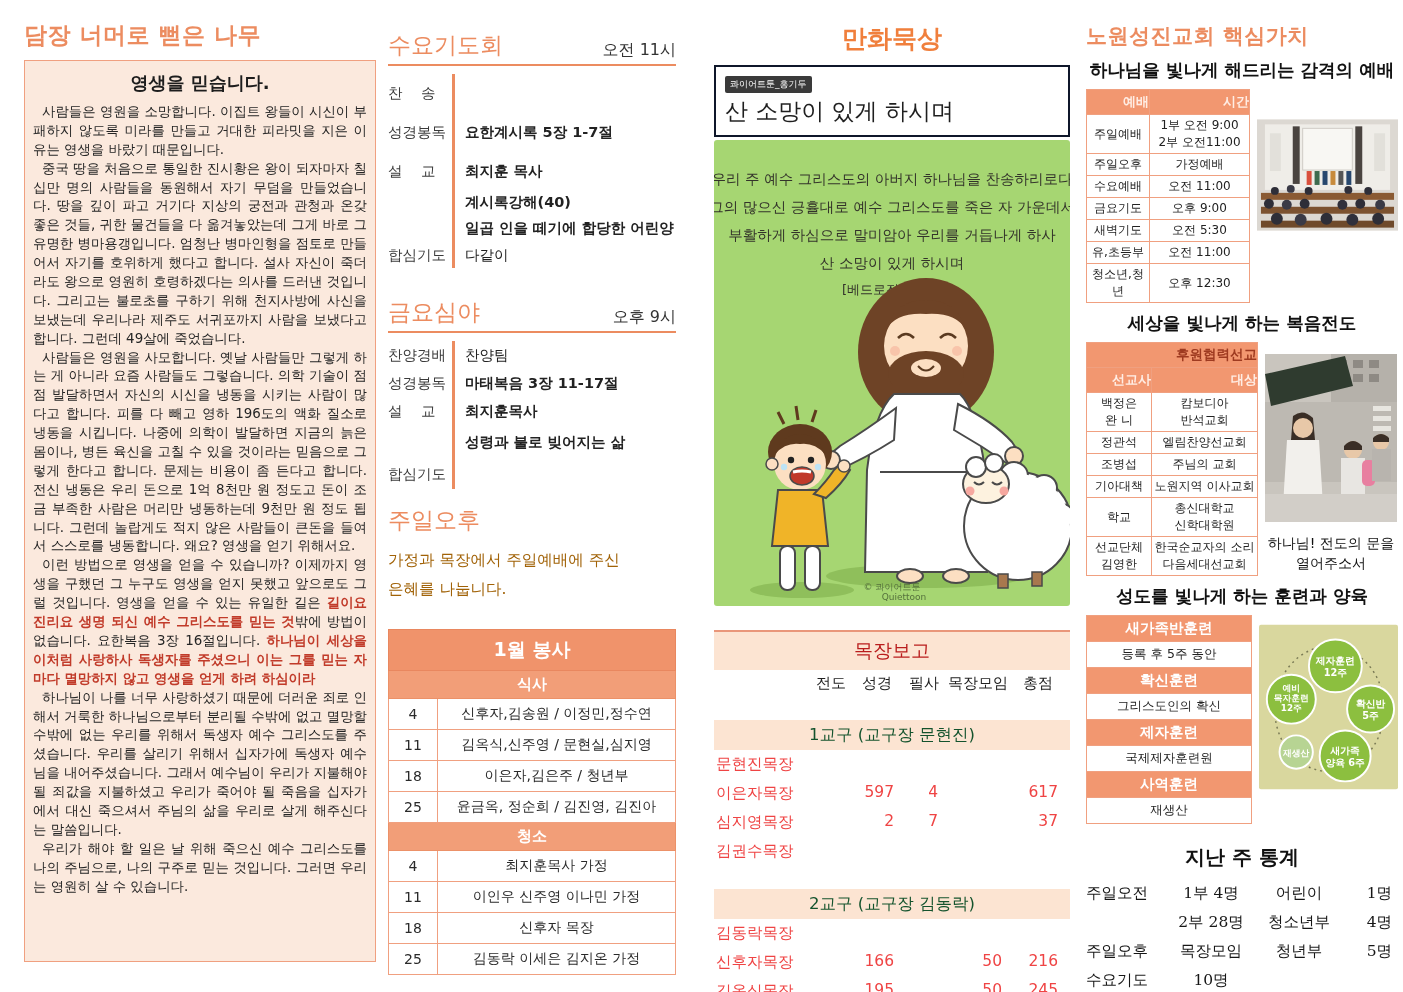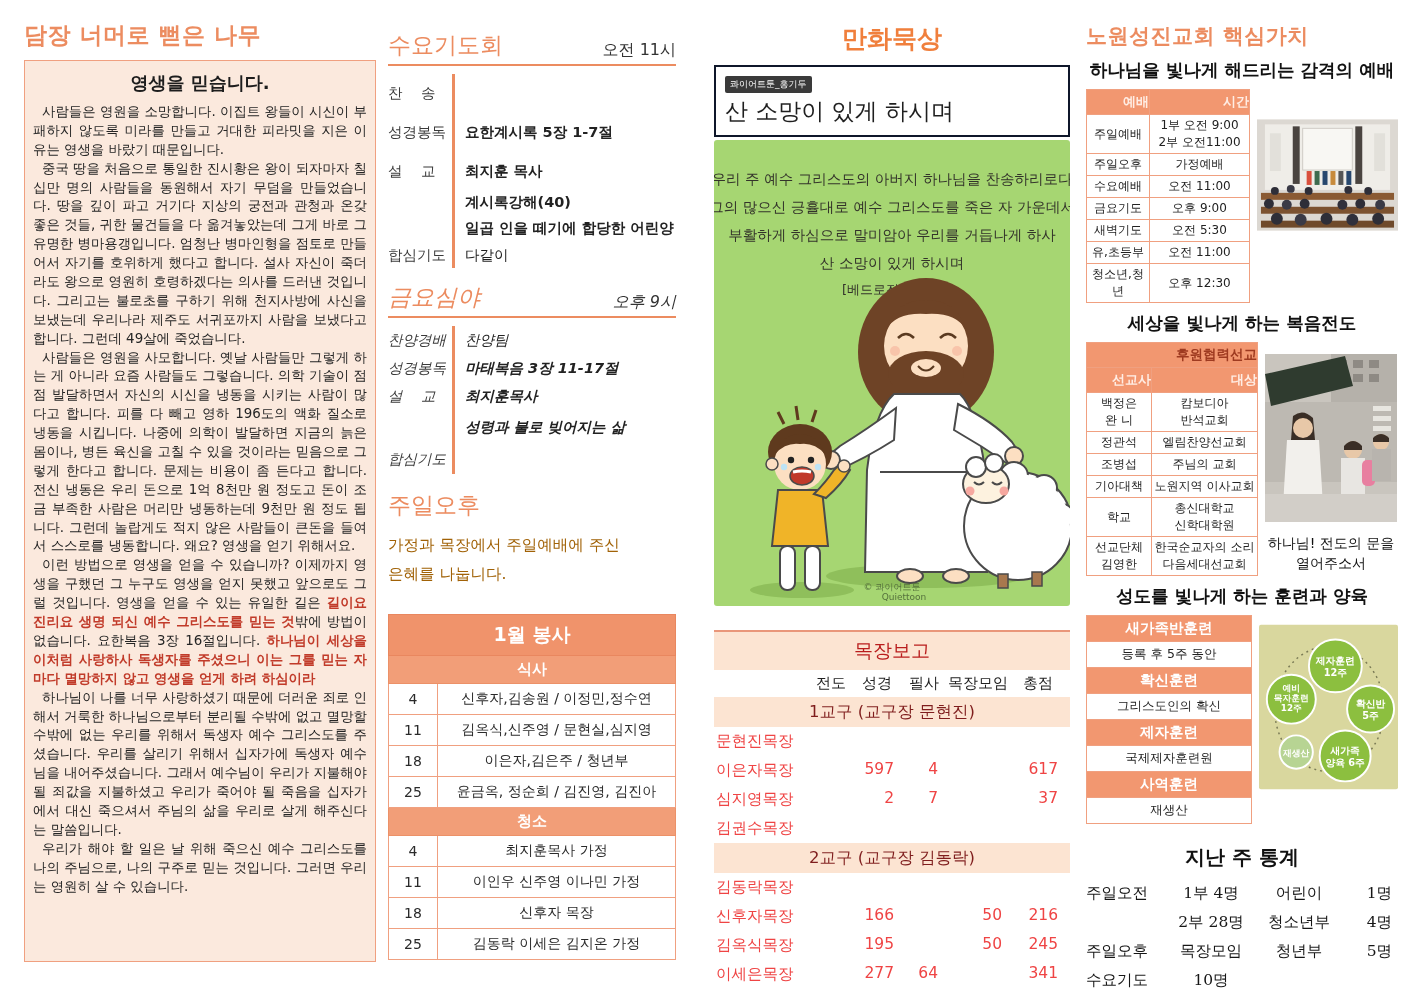--- a/index.html
+++ b/index.html
@@ -20,21 +20,21 @@
   .col2{left:388px;top:30px;width:288px;}
   .svc-head{display:flex;justify-content:space-between;align-items:flex-end;border-bottom:2px solid #EC8C60;padding-bottom:3px;}
   .svc-title{color:#EC8C60;font-size:23px;}
   .svc-time{font-size:16px;color:#333;}
   .svc-body{margin-top:8px;}
   .svc-row{display:flex;align-items:center;}
   .svc-row .lbl{width:64px;font-size:14.5px;color:#3a3a3a;white-space:pre;flex-shrink:0;}
   .svc-row .val{border-left:3px solid #EC8C60;padding-left:10px;font-size:14.5px;flex:1;align-self:stretch;display:flex;align-items:center;}
   .b{font-weight:bold;}
   .sermon{font-size:16.5px;font-weight:bold;}
-  .sec{margin-top:14px;font-style:italic;}
+  .sec{margin-top:29px;}
   .sun-title{color:#EC8C60;font-size:23px;margin:16px 0 10px 0;}
   .sun-desc{font-size:15.5px;line-height:1.85;color:#a16207;}
   table.svc-tbl{width:100%;border-collapse:collapse;margin-top:26px;}
   table.svc-tbl th.main{background:#F0936B;color:#fff;font-size:19px;padding:7px 0;border:1px solid #E9875F;}
   table.svc-tbl th.sub{background:#F29E78;color:#fff;font-size:15px;font-weight:bold;padding:4px 0;border:1px solid #EC9168;}
   table.svc-tbl td{border:1px solid #F0A080;text-align:center;font-size:14px;padding:6px 3px;color:#2a2a2a;}
   table.svc-tbl td.day{width:42px;}
 
   
   .col3{left:714px;top:22px;width:356px;}
@@ -42,21 +42,21 @@
   .cartoon-box{border:2px solid #0f172a;padding:5px 9px 8px 9px;}
   .badge{display:inline-block;background:#3A3A3A;color:#fff;font-size:9px;padding:2px 5px;border-radius:2px;}
   .cartoon-heading{font-size:23px;color:#1f1f1f;margin-top:3px;}
   svg text.vt{font-size:14.5px;fill:#33332a;text-anchor:middle;font-weight:500;}
   svg text.vr{font-size:13px;}
   svg text.wm{font-size:9px;fill:#55713c;text-anchor:middle;}
   .report{margin-top:24px;border-top:2px solid #E9967A;}
   .rep-title{background:#FCE4D2;text-align:center;font-size:19px;padding:6px 0;color:#b91c1c;}
   .rep-cols{display:grid;grid-template-columns:96px 42px 50px 44px 64px 56px;font-size:15px;padding:4px 0;color:#222;}
   .rep-cols span{text-align:center;}
-  .rep-grp{background:#FCE4D2;text-align:center;font-size:16.5px;padding:4px 0;color:#7f1d1d;}
+  .rep-grp{background:#FCE4D2;text-align:center;font-size:16.5px;padding:4px 0;color:#14532d;margin-top:23px;}
   .rep-row{display:grid;grid-template-columns:96px 42px 50px 44px 64px 56px;font-size:15.5px;padding:4px 0;color:#ef4444;}
   .rep-row .nm{text-align:left;padding-left:2px;}
   .rep-row .num{text-align:right;padding-right:8px;}
 
   
   .col4{left:1086px;top:22px;width:312px;}
   .core-title{color:#EC8C60;font-size:21px;font-weight:bold;margin:0 0 8px 0;letter-spacing:0.5px;}
   .headline{text-align:center;font-size:17.5px;font-weight:800;margin:8px 0 7px 0;font-family:"DejaVu Serif","Liberation Serif",serif;color:#111;}
   .flexrow{display:flex;gap:7px;align-items:flex-start;}
   table.mini{border-collapse:collapse;width:164px;flex-shrink:0;}

